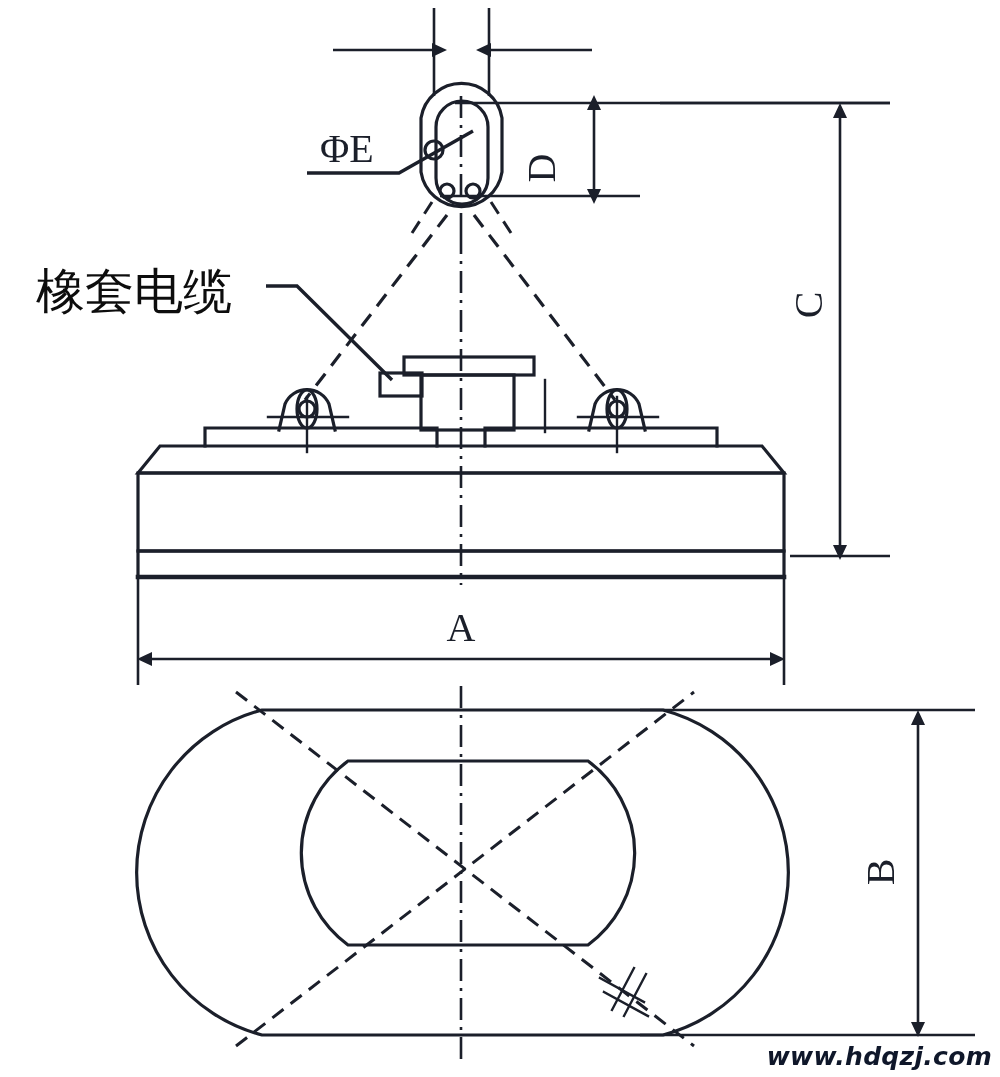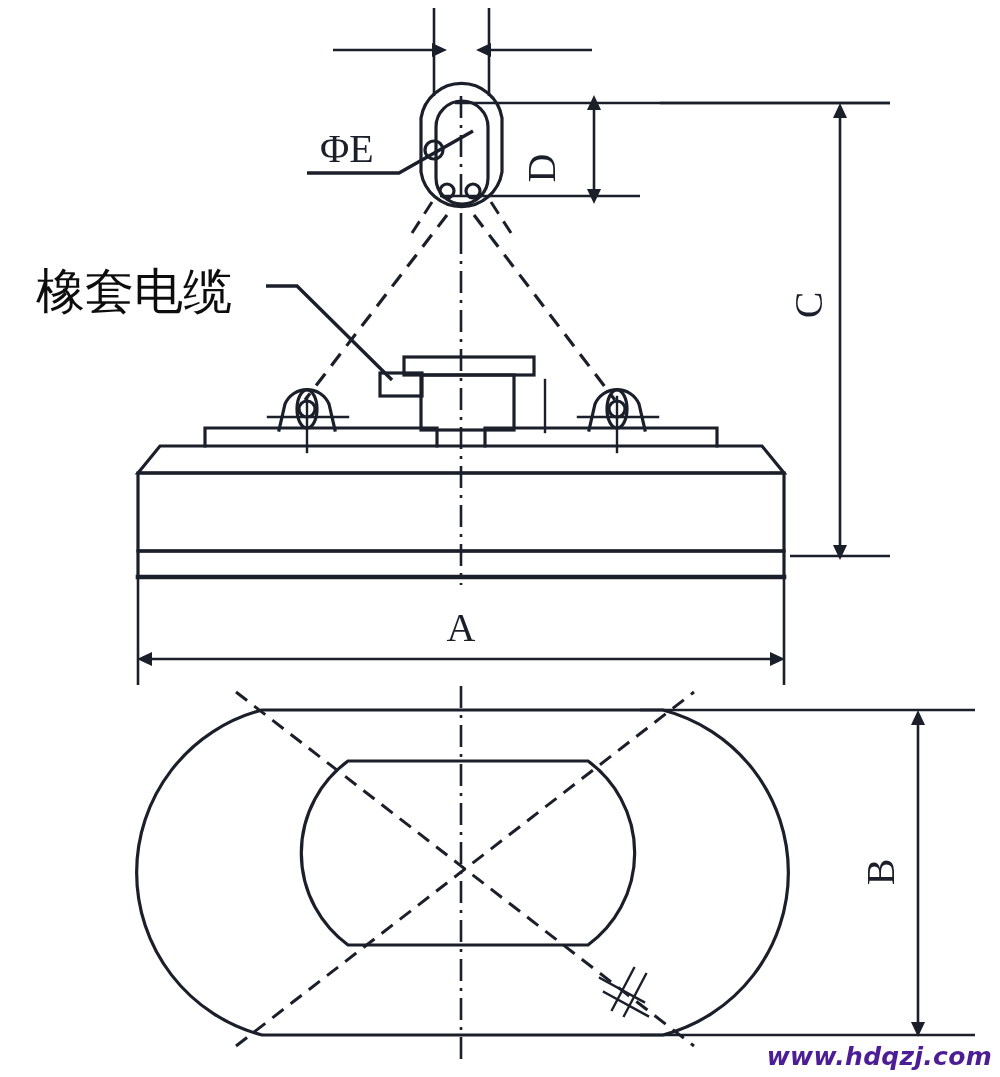--- a/index.html
+++ b/index.html
@@ -102,21 +102,21 @@
     fill: #0d0d0d;
   }
   .watermark {
     position: absolute;
     right: 8px;
     bottom: 6px;
     font-family: "DejaVu Sans", sans-serif;
     font-size: 25px;
     font-weight: bold;
     font-style: italic;
-    color: #4c1d95;
+    color: #0f172a;
     letter-spacing: 0.3px;
     white-space: nowrap;
   }
 </style>
 </head>
 <body>
 
 <div id="canvas-wrap">
 
   <svg id="drawing" viewBox="0 0 1000 1077">

